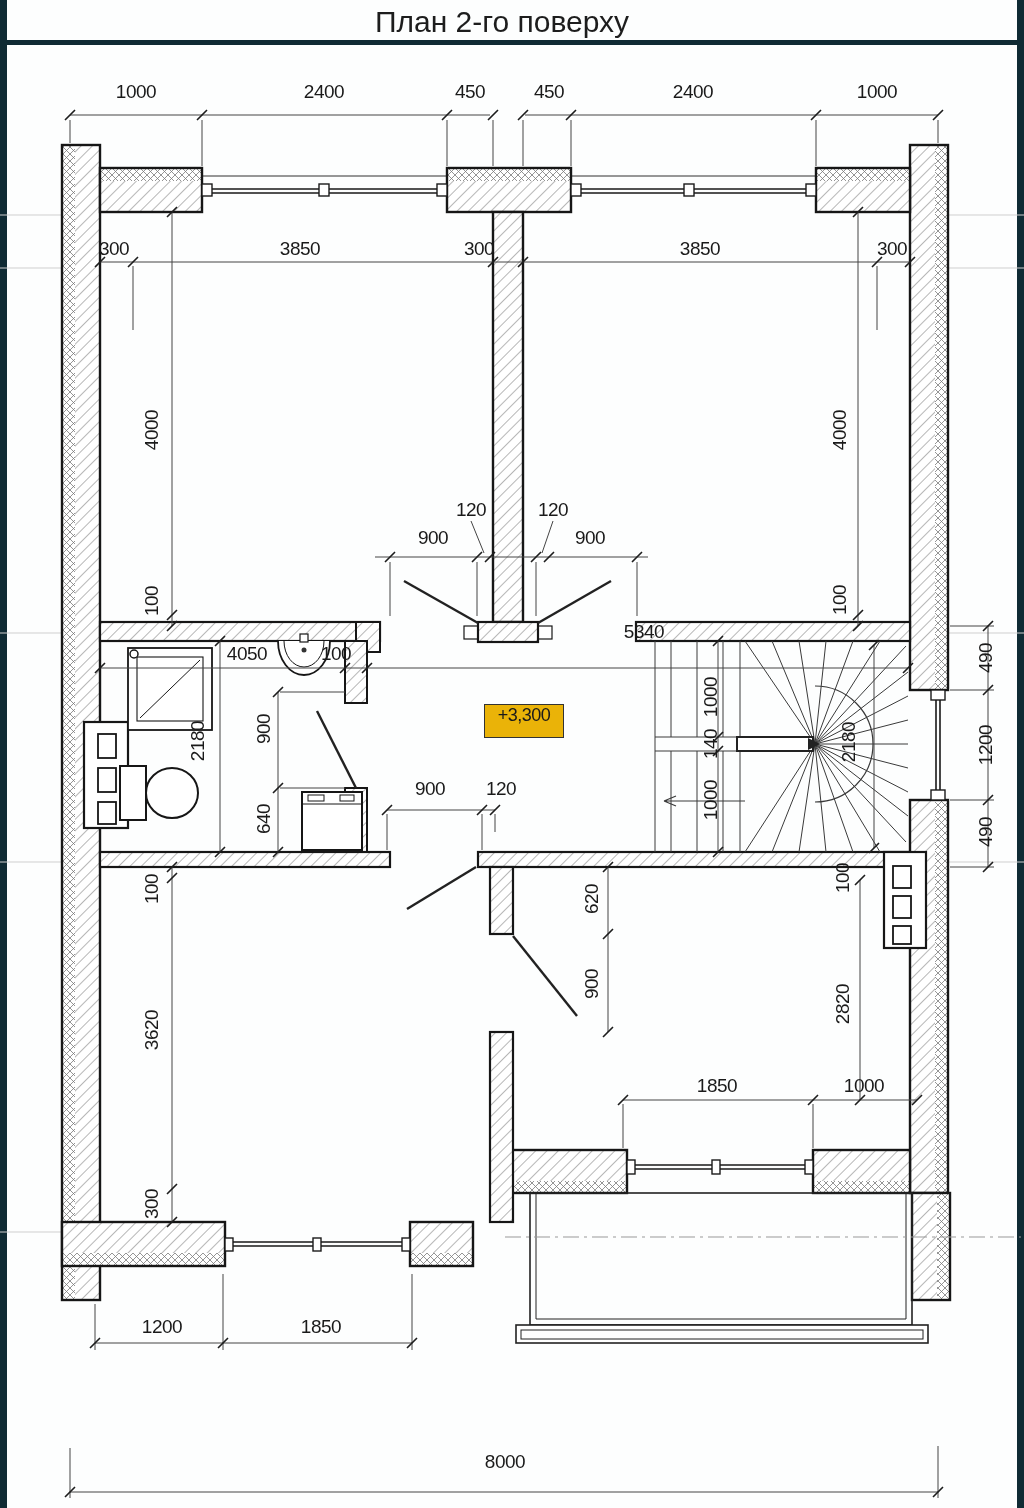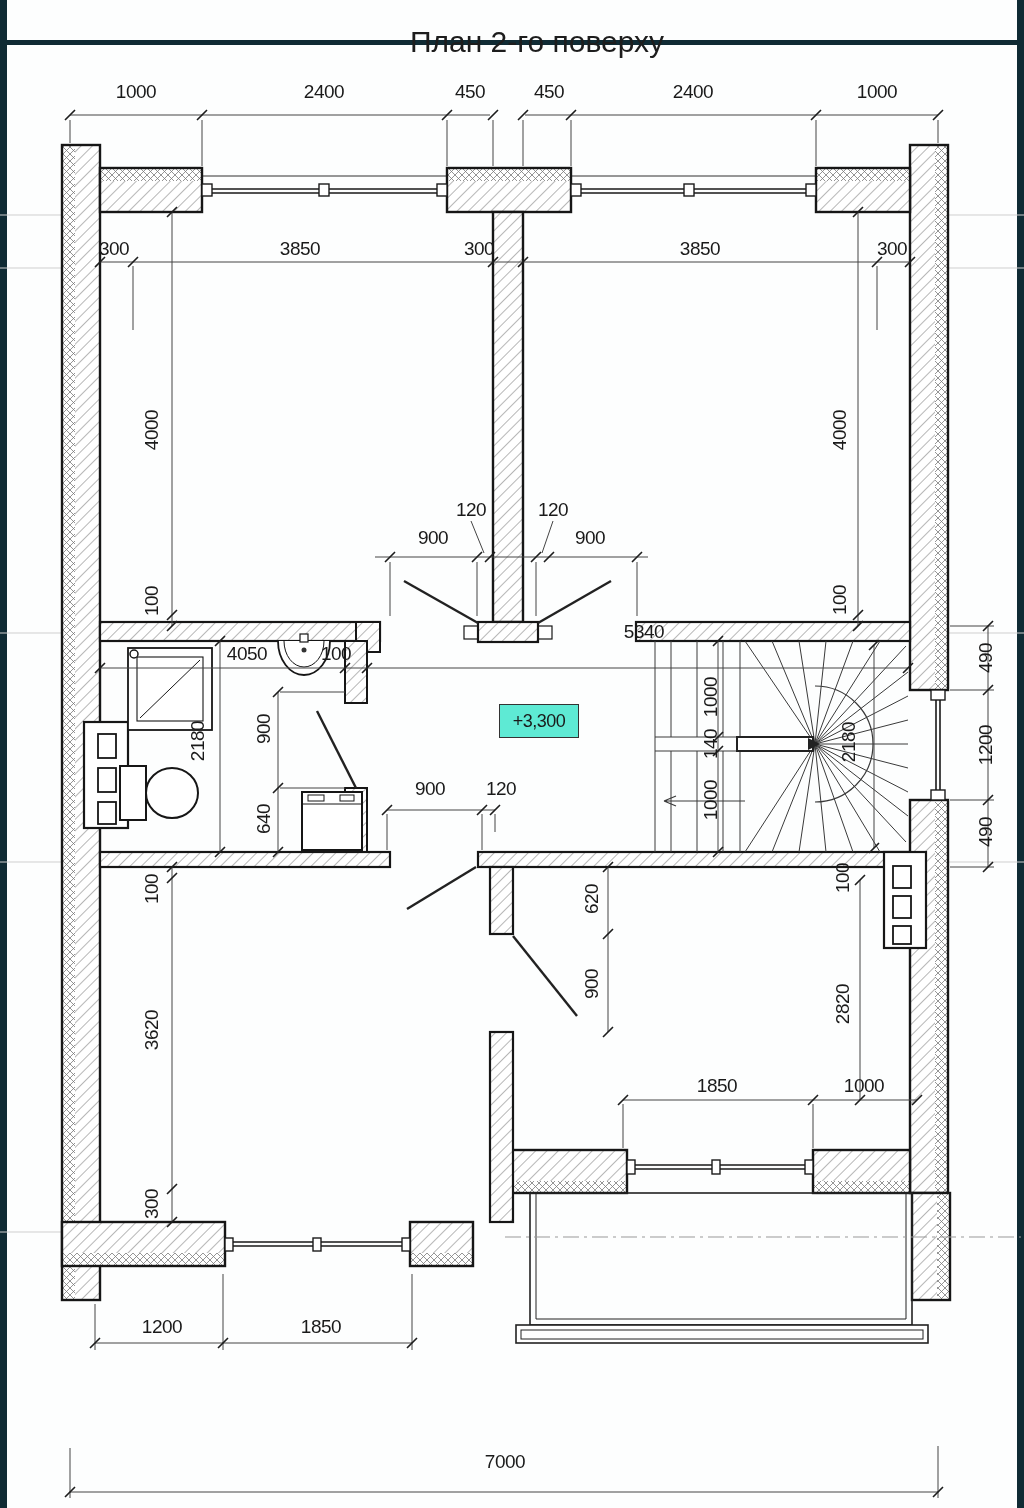--- a/index.html
+++ b/index.html
@@ -2,28 +2,28 @@
 <html><head>
 <meta charset="utf-8">
 <style>
   html,body{margin:0;padding:0;background:#e8e8e8;}
   .stage{position:relative;width:1024px;height:1508px;background:#fdfefe;overflow:hidden;
          font-family:"Liberation Sans",sans-serif;}
   .edge{position:absolute;background:#102b34;}
   .edge.left{left:0;top:0;width:7px;height:1508px;}
   .edge.right{right:0;top:0;width:7px;height:1508px;}
   .edge.topline{left:0;top:40px;width:1024px;height:5px;}
-  .title{position:absolute;left:537px;top:22px;transform:translate(-50%,-50%);
-         font-size:30px;color:#1d1d1d;letter-spacing:0px;white-space:nowrap;margin-top:20px;}
+  .title{position:absolute;left:502px;top:22px;transform:translate(-50%,-50%);
+         font-size:30px;color:#1d1d1d;letter-spacing:0px;white-space:nowrap;}
   svg.plan{position:absolute;left:0;top:0;}
   .lbl{position:absolute;transform:translate(-50%,-50%);font-size:19px;color:#1a1a1a;
        letter-spacing:-0.5px;white-space:nowrap;}
   .lbl.rot{transform:translate(-50%,-50%) rotate(-90deg);}
   .level-box{position:absolute;left:484px;top:704px;width:78px;height:32px;
-             border:1.6px solid #333;background:#5eead4;display:flex;align-items:center;justify-content:center;margin-left:15px;}
+             border:1.6px solid #333;background:#eab308;display:flex;justify-content:center;}
   .level-box span{font-size:18px;color:#1a1a1a;letter-spacing:-0.5px;}
 </style>
 </head>
 <body>
 
 <div class="stage">
 
   <div class="edge left"></div>
   <div class="edge right"></div>
   <div class="edge topline"></div>
@@ -276,15 +276,15 @@
   <span class="lbl" style="left:717px;top:1086px">1850</span>
   <span class="lbl" style="left:864px;top:1086px">1000</span>
 
   <span class="lbl rot" style="left:152px;top:889px">100</span>
   <span class="lbl rot" style="left:152px;top:1030px">3620</span>
   <span class="lbl rot" style="left:152px;top:1204px">300</span>
 
   <span class="lbl" style="left:162px;top:1327px">1200</span>
   <span class="lbl" style="left:321px;top:1327px">1850</span>
 
-  <span class="lbl" style="left:505px;top:1462px">7000</span>
+  <span class="lbl" style="left:505px;top:1462px">8000</span>
 
 </div>
 
 </body></html>

